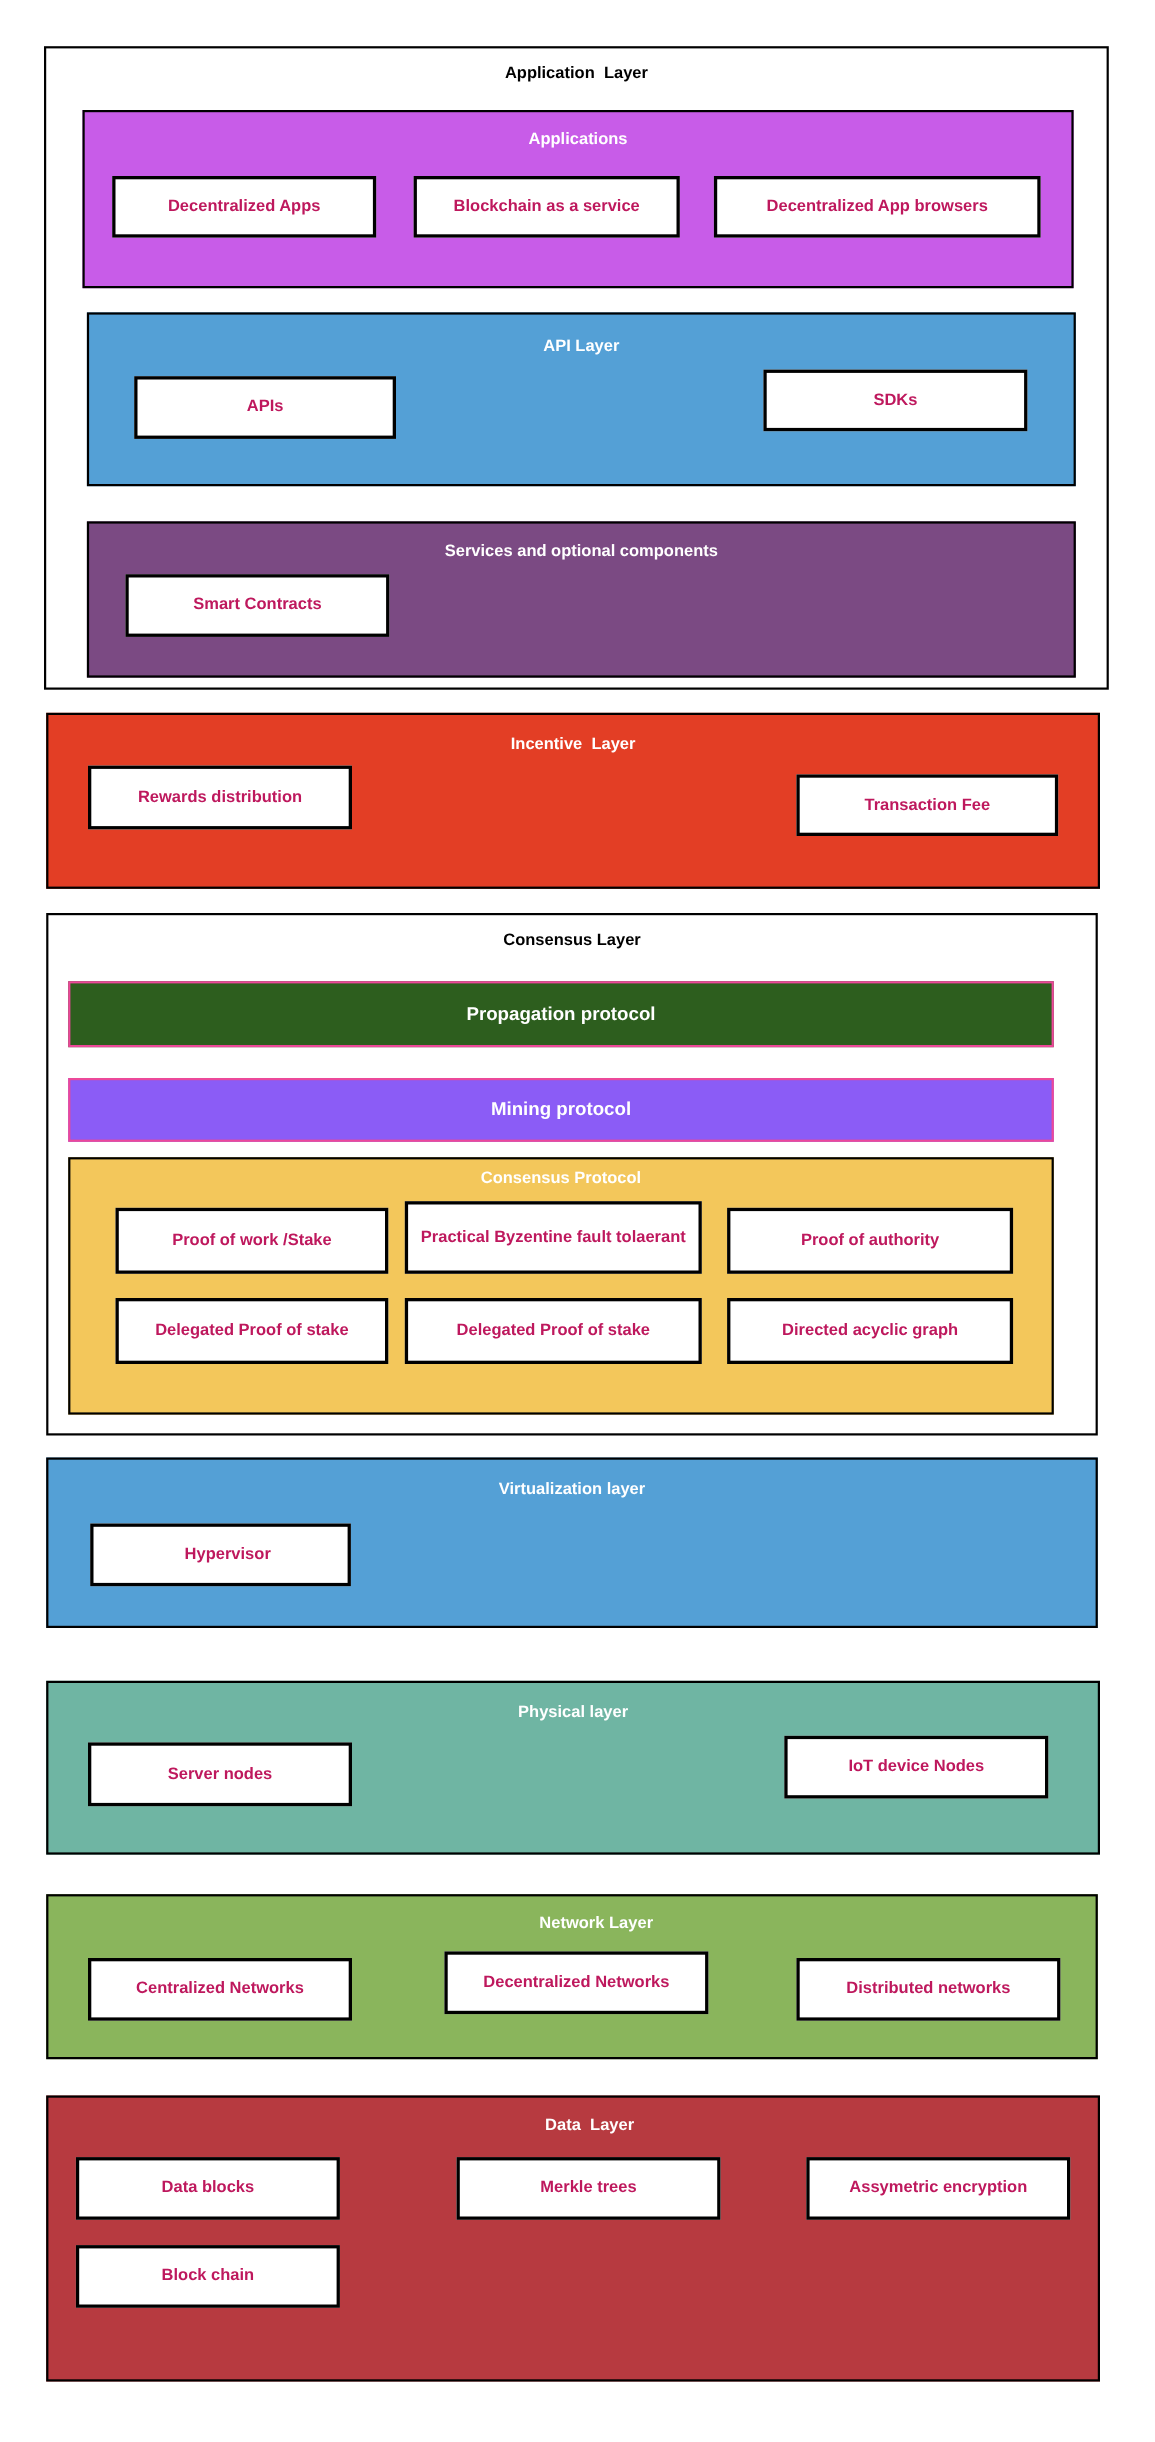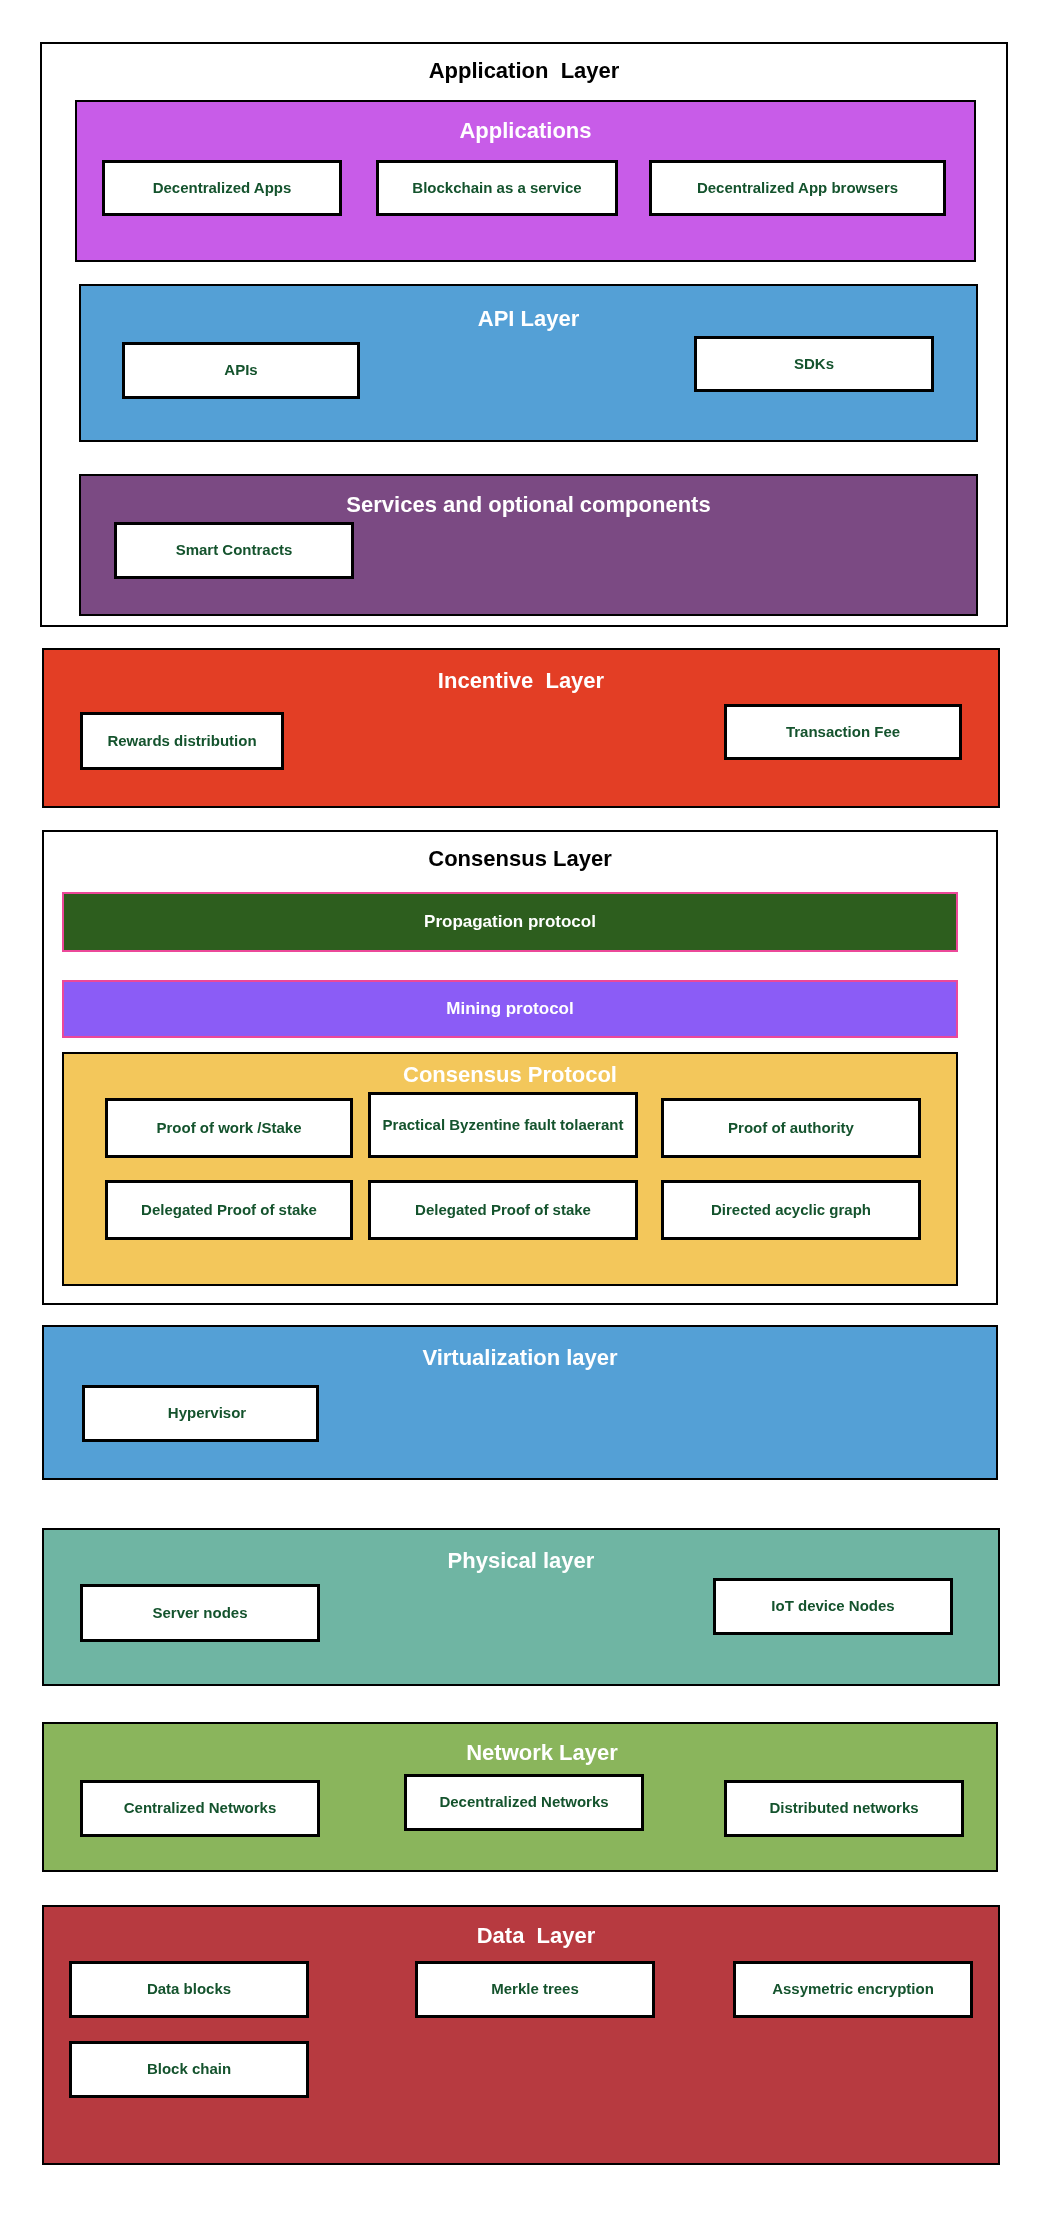--- a/index.html
+++ b/index.html
@@ -21,38 +21,38 @@
     box-sizing: border-box;
   }
   .outer {
     background: #ffffff;
   }
   .ltitle {
     position: absolute;
     left: 0;
     right: 0;
     text-align: center;
-    font-size: 22px;
+    font-size: 15px;
     font-weight: bold;
     white-space: pre;
     color: #000;
   }
   .wt { color: #ffffff; }
   .wbox {
     position: absolute;
     background: #ffffff;
     border: 3px solid #000;
     box-sizing: border-box;
     display: flex;
     align-items: center;
     justify-content: center;
     text-align: center;
     font-size: 15px;
     font-weight: bold;
-    color: #14532d;
+    color: #be185d;
     padding: 0 8px;
     line-height: 1.25;
   }
   .bar {
     position: absolute;
     border: 2px solid #ec4899;
     box-sizing: border-box;
     display: flex;
     align-items: center;
     justify-content: center;
@@ -83,21 +83,21 @@
     </div>
 
     <div class="panel" style="left: 37px; top: 430px; width: 899px; height: 142px; background-color: rgb(123, 74, 131);">
       <div class="ltitle wt" style="top:16px;">Services and optional components</div>
       <div class="wbox" style="left:33px; top:46px; width:240px; height:57px;">Smart Contracts</div>
     </div>
   </div>
 
   <div class="panel" style="left: 42px; top: 648px; width: 958px; height: 160px; background-color: rgb(227, 62, 37);">
     <div class="ltitle wt" style="top:18px;">Incentive  Layer</div>
-    <div class="wbox" style="left:36px; top:62px; width:204px; height:58px;">Rewards distribution</div>
+    <div class="wbox" style="left:36px; top:46px; width:240px; height:58px;">Rewards distribution</div>
     <div class="wbox" style="left:680px; top:54px; width:238px; height:56px;">Transaction Fee</div>
   </div>
 
   <div class="panel outer" style="left:42px; top:830px; width:956px; height:475px;">
     <div class="ltitle" style="top:14px;">Consensus Layer</div>
 
     <div class="bar" style="left: 18px; top: 60px; width: 896px; height: 60px; background-color: rgb(45, 94, 30);">Propagation protocol</div>
 
     <div class="bar" style="left: 18px; top: 148px; width: 896px; height: 58px; background-color: #8b5cf6;">Mining protocol</div>
 

